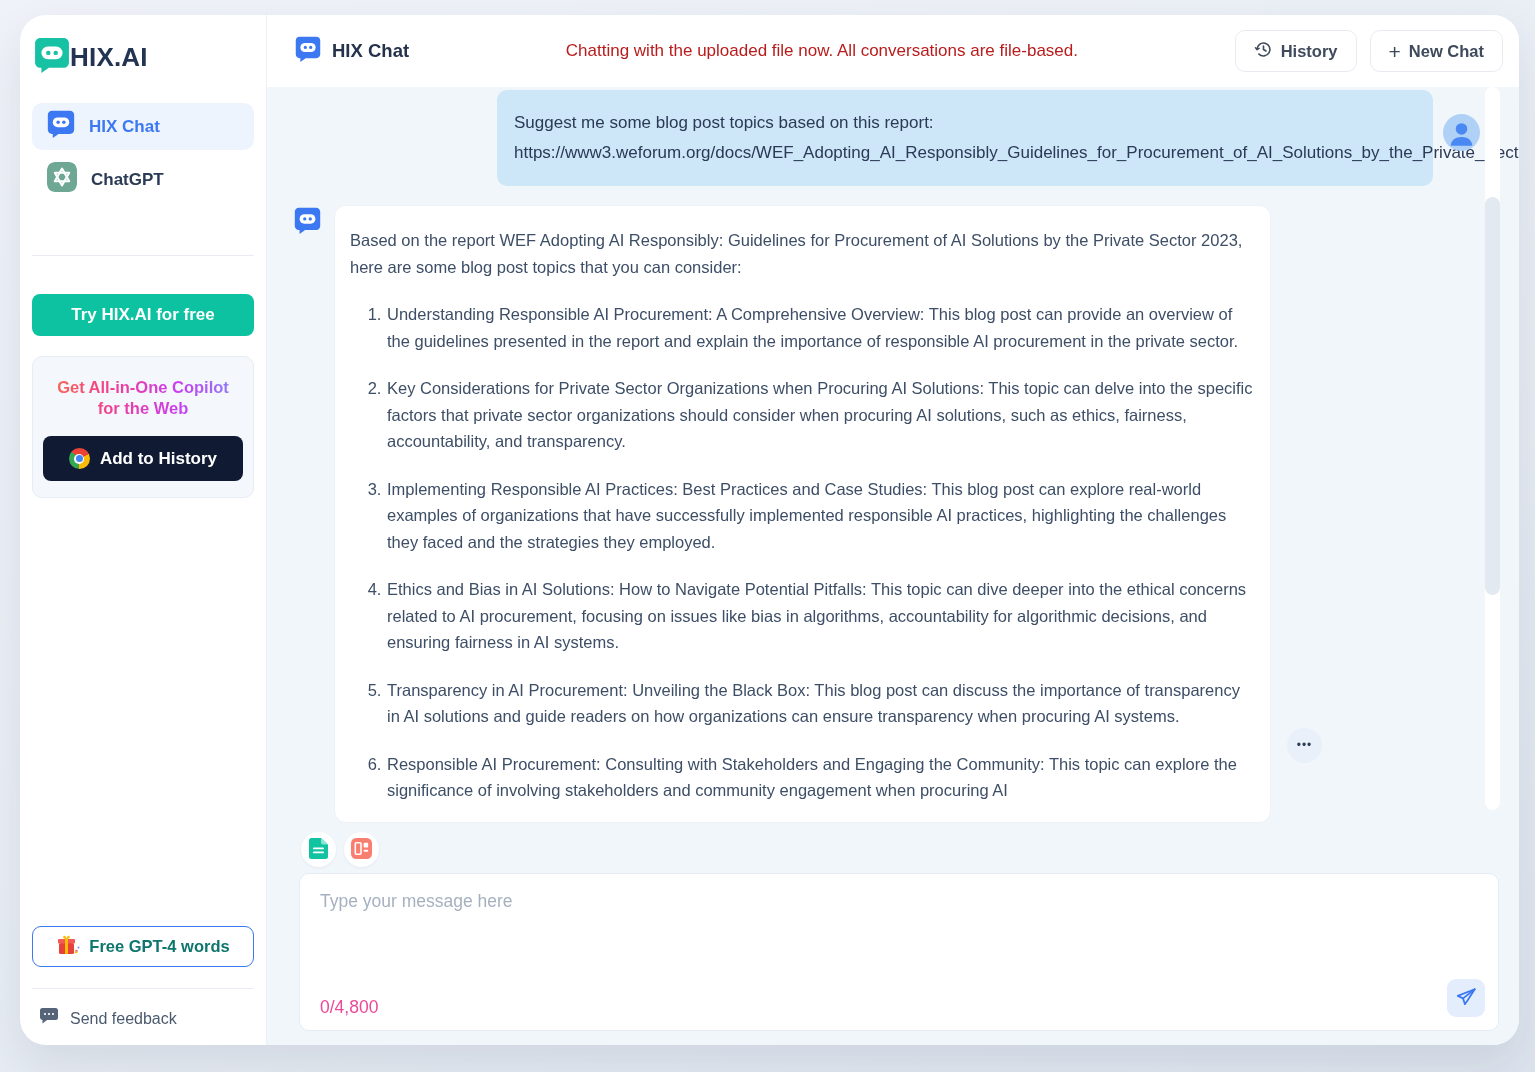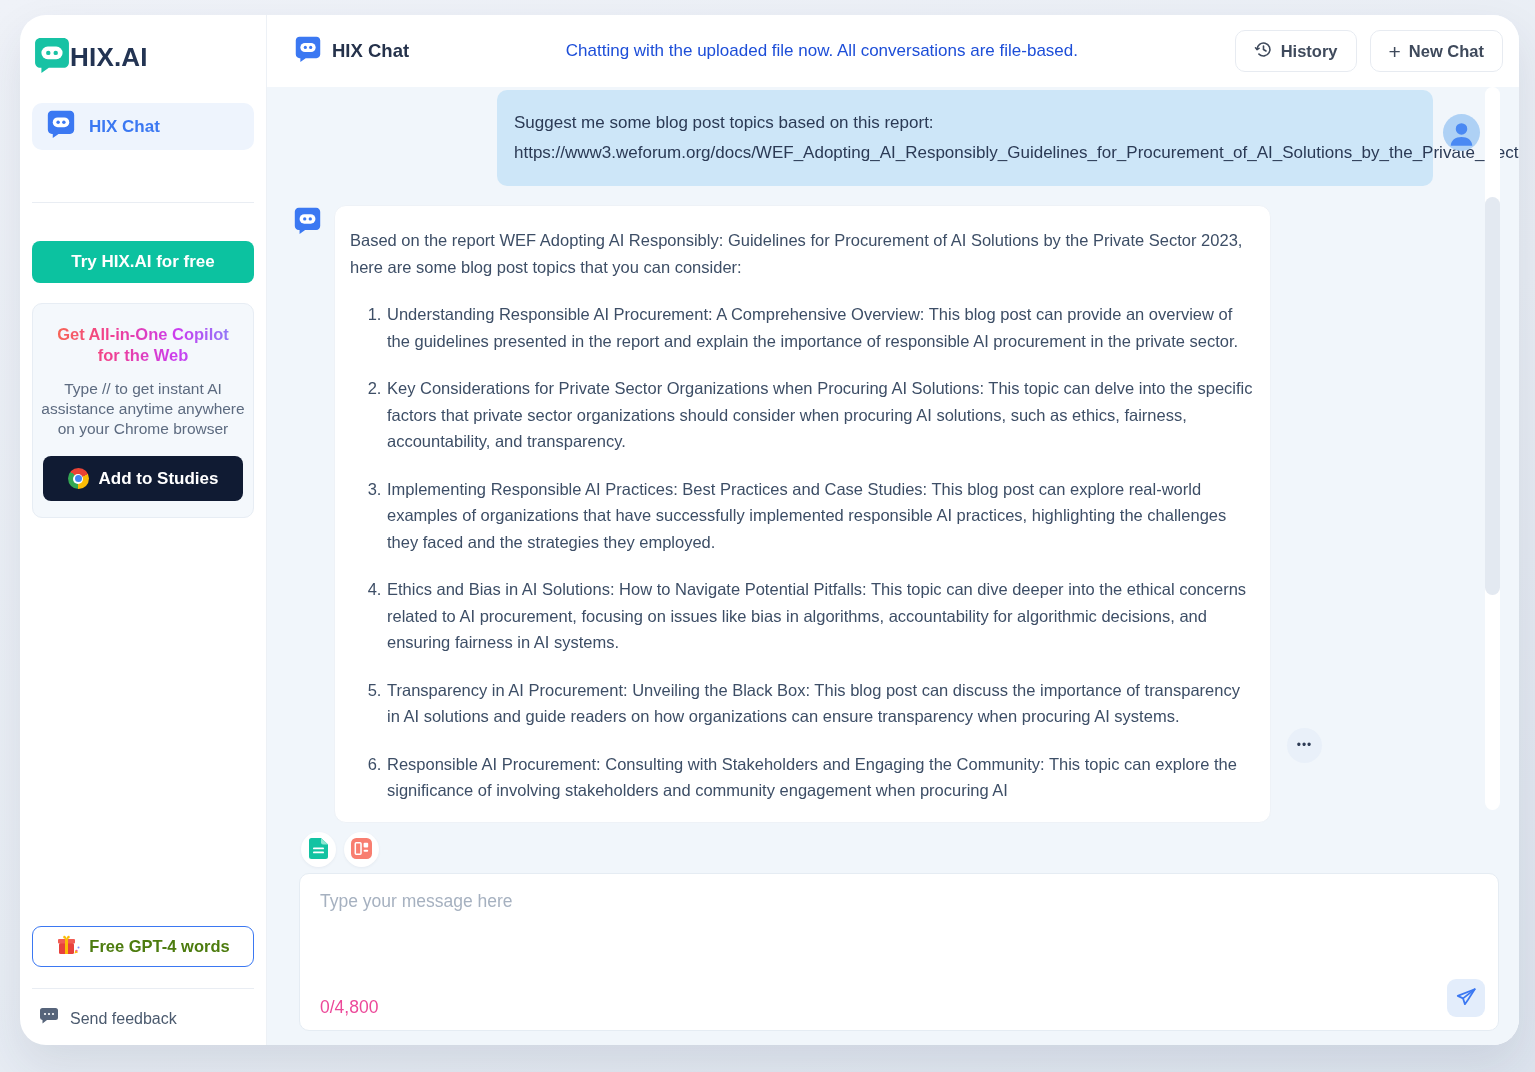--- a/index.html
+++ b/index.html
@@ -58,36 +58,36 @@
   }
   .chrome-logo { width: 21px; height: 21px; border-radius: 50%; position: relative;
     background: conic-gradient(from -50deg, #ea4335 0deg 115deg, #fbbc05 115deg 235deg, #34a853 235deg 360deg);
     display:flex; align-items:center; justify-content:center; }
   .chrome-logo .ring { width: 10px; height: 10px; border-radius: 50%; background:#fff;
     display:flex; align-items:center; justify-content:center; }
   .chrome-logo .dot { width: 7px; height: 7px; border-radius: 50%; background:#4285f4; }
   .sb-spacer { flex: 1; }
   .free-words-btn {
     height: 41px; width: 100%; border: 1.5px solid #3b78f2; border-radius: 9px;
-    background: #fff; color: #4d7c0f; font-family: inherit; font-size: 16.5px; font-weight: 700;
+    background: #fff; color: #0f766e; font-family: inherit; font-size: 16.5px; font-weight: 700;
     display: flex; align-items: center; justify-content: center; gap: 9px; cursor: pointer;
   }
   .sb-divider2 { height: 1px; background: #e9edf3; margin-top: 21px; }
   .feedback-row { margin-top: 19px; display: flex; align-items: center; gap: 12px;
     padding: 0 8px; font-size: 16px; color: #4b5a6e; cursor: pointer; }
 
   
   .main { flex: 1; display: flex; flex-direction: column; background: #f1f6fb; min-width: 0; }
   .chat-header {
     height: 72px; flex: 0 0 72px; background: #fff;
     display: flex; align-items: center; padding: 0 16px 0 28px;
   }
   .header-title-group { display: flex; align-items: center; gap: 11px; }
   .header-title { font-size: 18.5px; font-weight: 700; color: #25324b; }
-  .header-subtitle { flex: 1; text-align: center; color: #1d4ed8; font-size: 17px; }
+  .header-subtitle { flex: 1; text-align: center; color: #b91c1c; font-size: 17px; }
   .header-btns { display: flex; gap: 13px; }
   .hdr-btn {
     height: 42px; padding: 0 18px; border: 1px solid #e7ebf1; border-radius: 10px;
     background: #fff; color: #3f4a5c; font-family: inherit; font-size: 16.5px; font-weight: 600;
     display: flex; align-items: center; gap: 8px; cursor: pointer;
   }
   .plus-glyph { font-size: 21px; font-weight: 400; color: #3f4a5c; line-height: 1; }
 
   
   .chat-area { position: relative; flex: 1; overflow: hidden; }
@@ -169,39 +169,50 @@
         <svg width="28" height="28" viewBox="0 0 34 34">
           <path fill="#3b78f2" d="M6 1h22c2.8 0 5 2.2 5 5v18c0 2.8-2.2 5-5 5H14l-7 5v-5H6c-2.8 0-5-2.2-5-5V6c0-2.8 2.2-5 5-5z"></path>
           <rect x="7" y="9" width="20" height="12" rx="6" fill="#fff"></rect>
           <circle cx="13.5" cy="15" r="2.1" fill="#3b78f2"></circle>
           <circle cx="20.5" cy="15" r="2.1" fill="#3b78f2"></circle>
         </svg>
       </span>
       <span>HIX Chat</span>
     </div>
 
+    <div class="nav-item">
+      <span>
+        <svg class="openai-badge" viewBox="0 0 34 34">
+          <rect width="34" height="34" rx="8" fill="#6ea894"></rect>
+          <g stroke="#fff" stroke-width="2.3" fill="none" stroke-linejoin="round">
+            <path d="M17 7.5l8.2 14.2H8.8z"></path>
+            <path d="M17 26.5L8.8 12.3h16.4z"></path>
+          </g>
+        </svg>
+      </span>
+      <span>ChatGPT</span>
+    </div>
 
 
     <div class="sb-divider"></div>
 
     <button class="try-btn">Try HIX.AI for free</button>
 
     <div class="promo-card">
       <div class="promo-title">
         <div>Get All-in-One Copilot</div>
         <div>for the Web</div>
       </div>
-      <div class="promo-body">Type // to get instant AI assistance anytime anywhere on your Chrome browser</div>
       <button class="chrome-btn">
         <span class="chrome-logo">
             <span class="ring">
               <span class="dot"></span>
             </span>
           </span>
-        <span>Add to Studies</span>
+        <span>Add to History</span>
       </button>
     </div>
 
     <div class="sb-spacer"></div>
 
     <button class="free-words-btn">
       <span>
         <svg width="24" height="22" viewBox="0 0 24 22">
           <rect x="3" y="9" width="15" height="11" rx="1.5" fill="#e8413c"></rect>
           <rect x="2" y="5" width="17" height="4.5" rx="1" fill="#f25c54"></rect>

